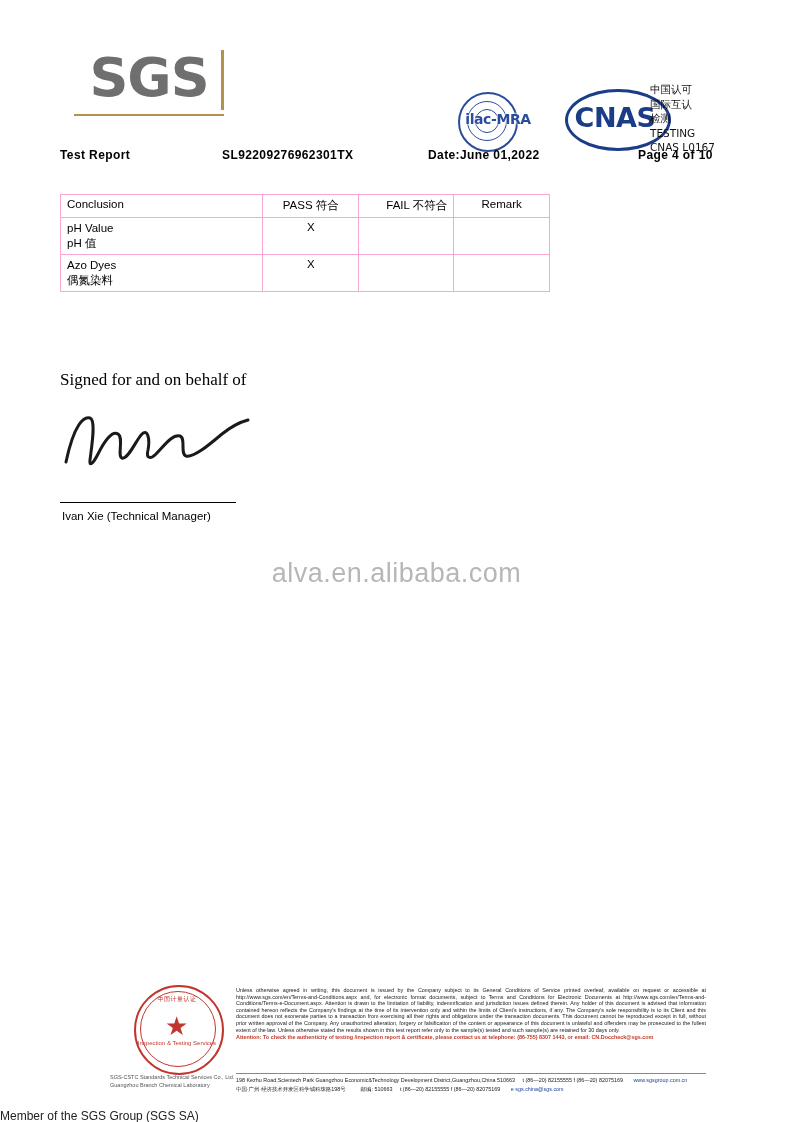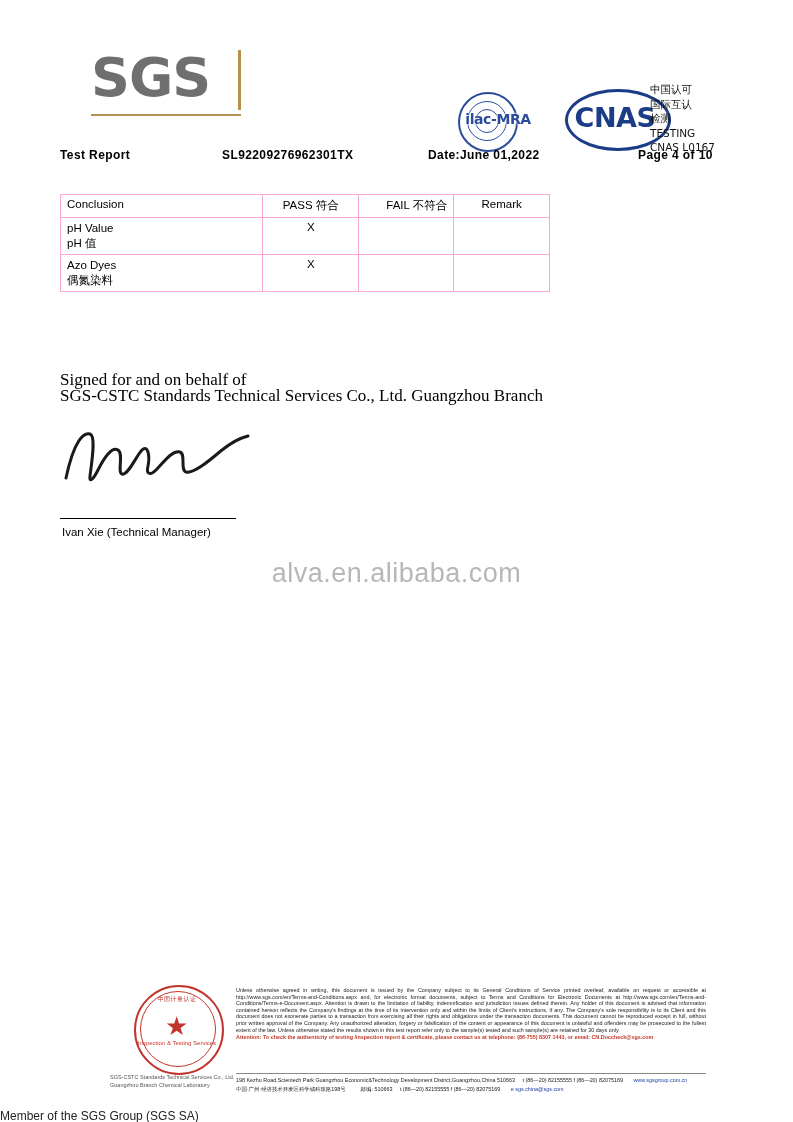--- a/index.html
+++ b/index.html
@@ -26,24 +26,25 @@
   .header {
     position: absolute;
     top: 38px;
     left: 0;
     width: 793px;
     height: 115px;
   }
 
   .sgs-logo {
     position: absolute;
-    left: 91px;
+    left: 74px;
     top: 12px;
     width: 150px;
     height: 62px;
+    text-align: center;
   }
   .sgs-logo .sgs-text {
     font-family: "DejaVu Sans", sans-serif;
     font-weight: bold;
     font-size: 54px;
     letter-spacing: -1px;
     color: #6f6f6f;
     line-height: 56px;
   }
   .sgs-logo .sgs-bar-v {
@@ -425,21 +426,20 @@
         </td>
         <td class="col-pass mark">X</td>
         <td class="col-fail mark"></td>
         <td class="col-remark mark"></td>
       </tr>
     </tbody>
   </table>
 
   <div class="signature">
     <div class="sig-line1">Signed for and on behalf of</div>
-    <div class="sig-line2">SGS-CSTC Standards Technical Services Co., Ltd. Guangzhou Branch</div>
 
     <div class="sig-image">
       <svg width="220" height="70" viewBox="0 0 220 70">
         <path d="M6,58 C14,20 24,12 30,14 C36,16 32,40 30,56 C29,63 33,60 38,50 C44,38 52,26 58,30 C64,34 57,52 62,54 C68,56 76,36 82,30 C88,24 90,36 88,46 C86,54 90,56 96,50 C104,42 112,30 120,32 C126,34 120,50 126,52 C134,54 150,40 162,30 C172,22 180,18 188,16" fill="none" stroke="#1a1a1a" stroke-width="3" stroke-linecap="round" stroke-linejoin="round"></path>
       </svg>
       <div class="sig-rule"></div>
       <div class="sig-name">Ivan Xie (Technical Manager)</div>
     </div>
   </div>
 

